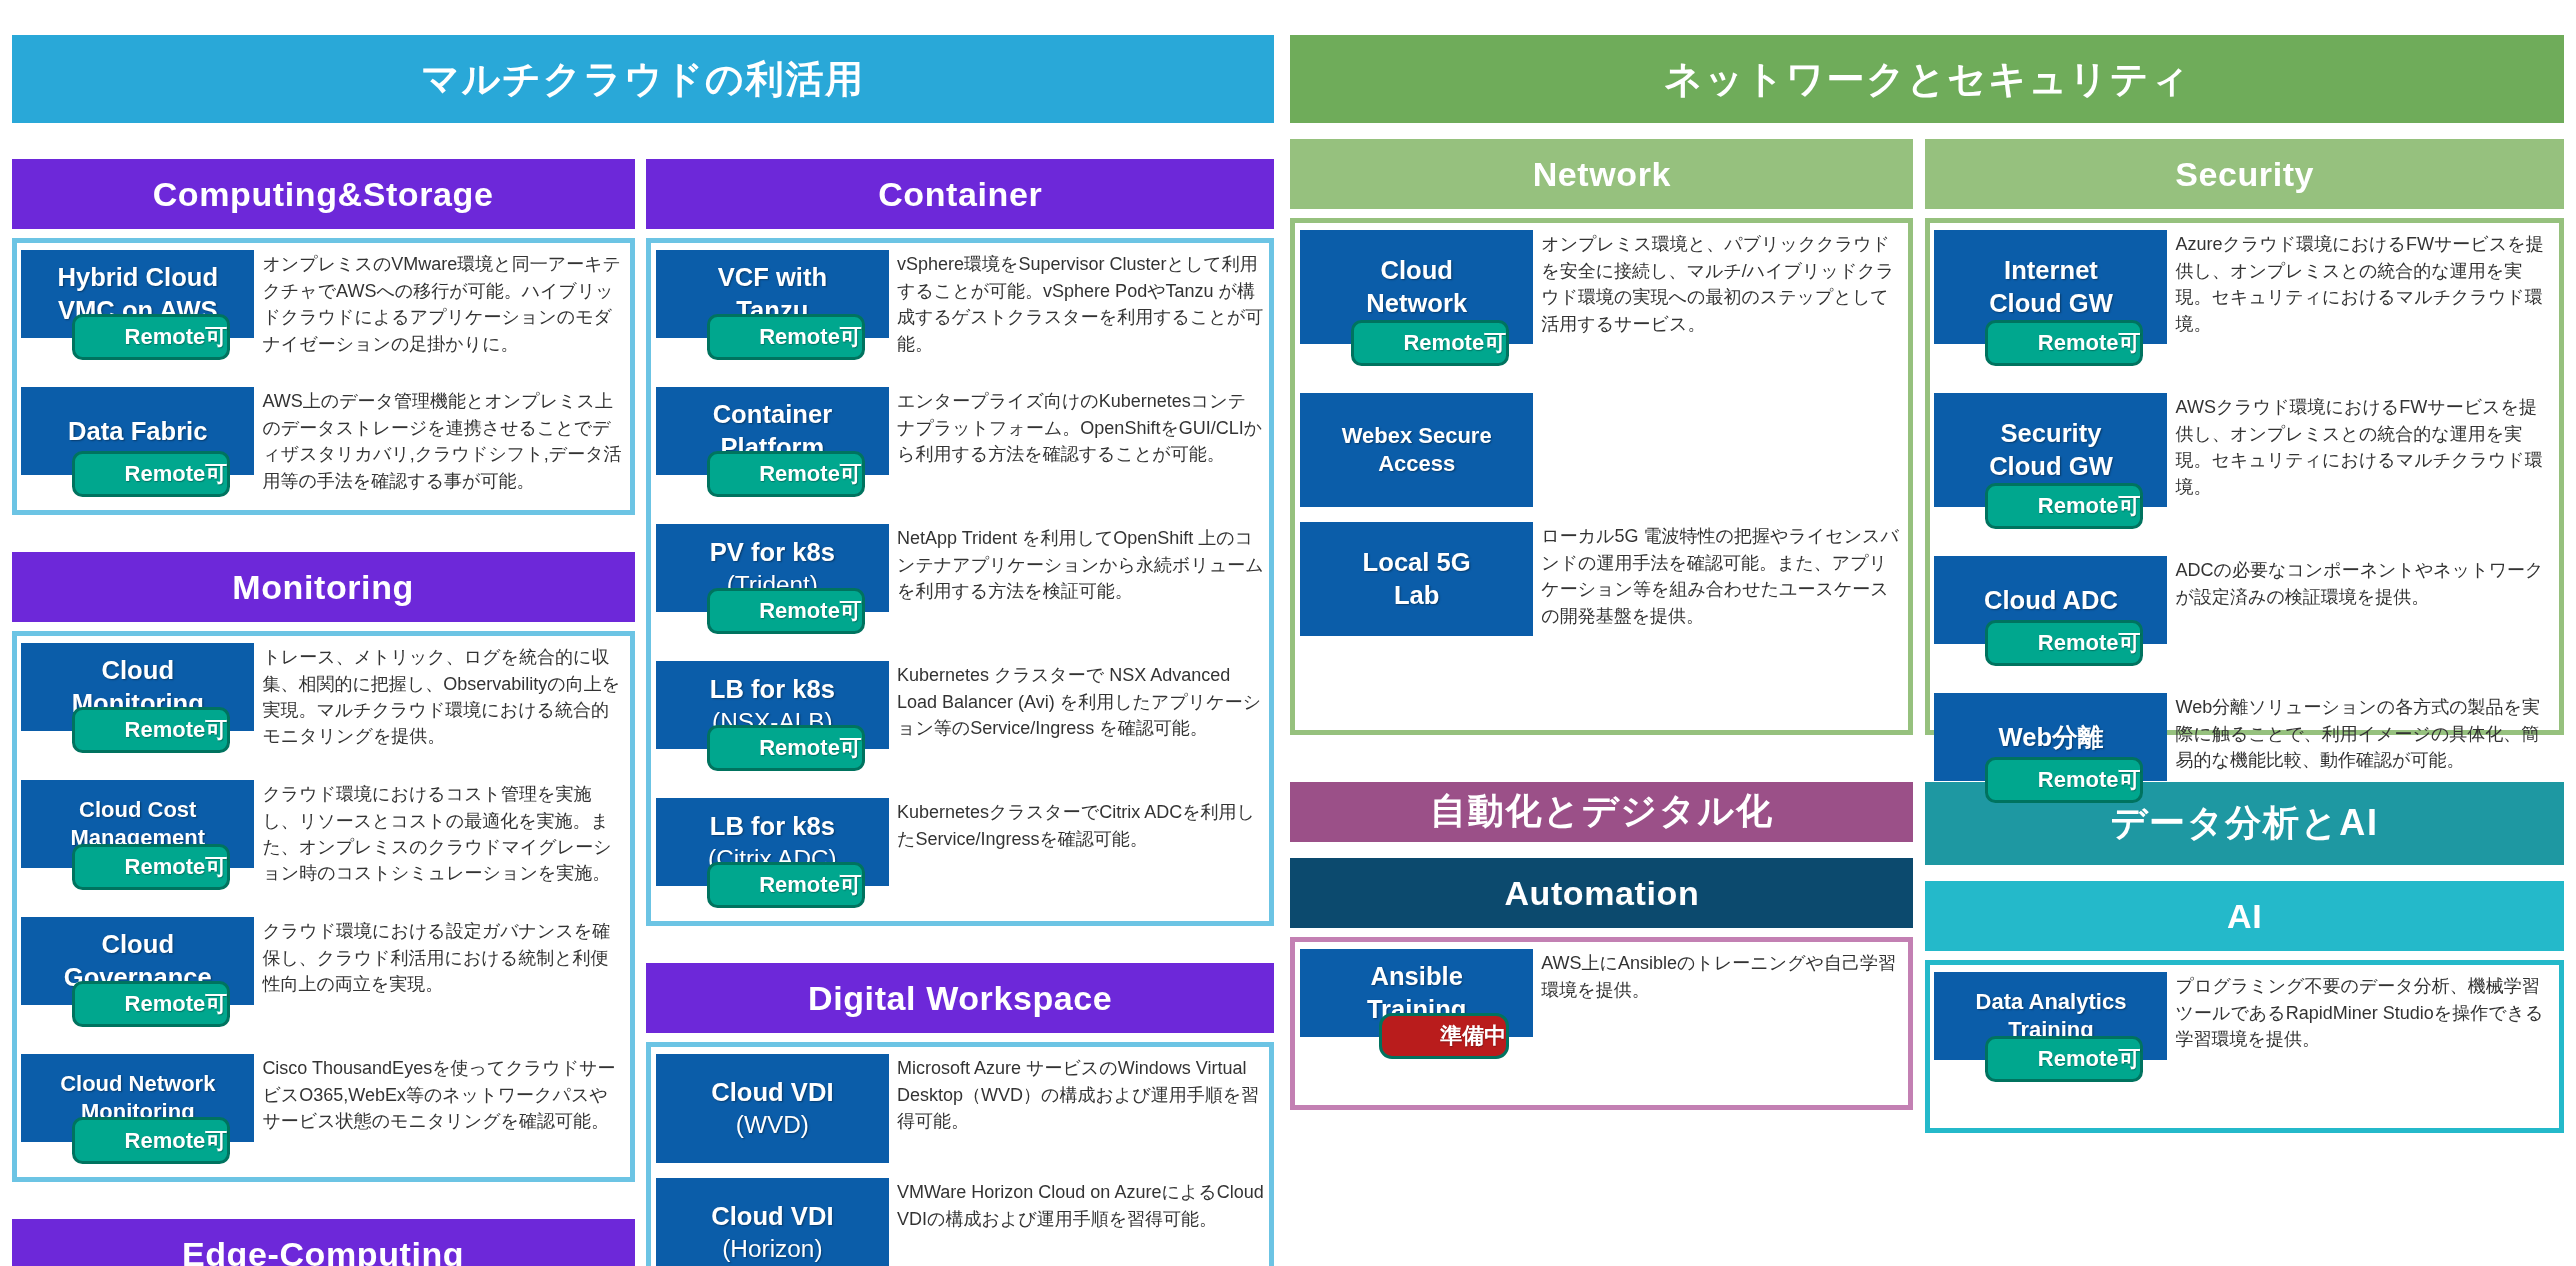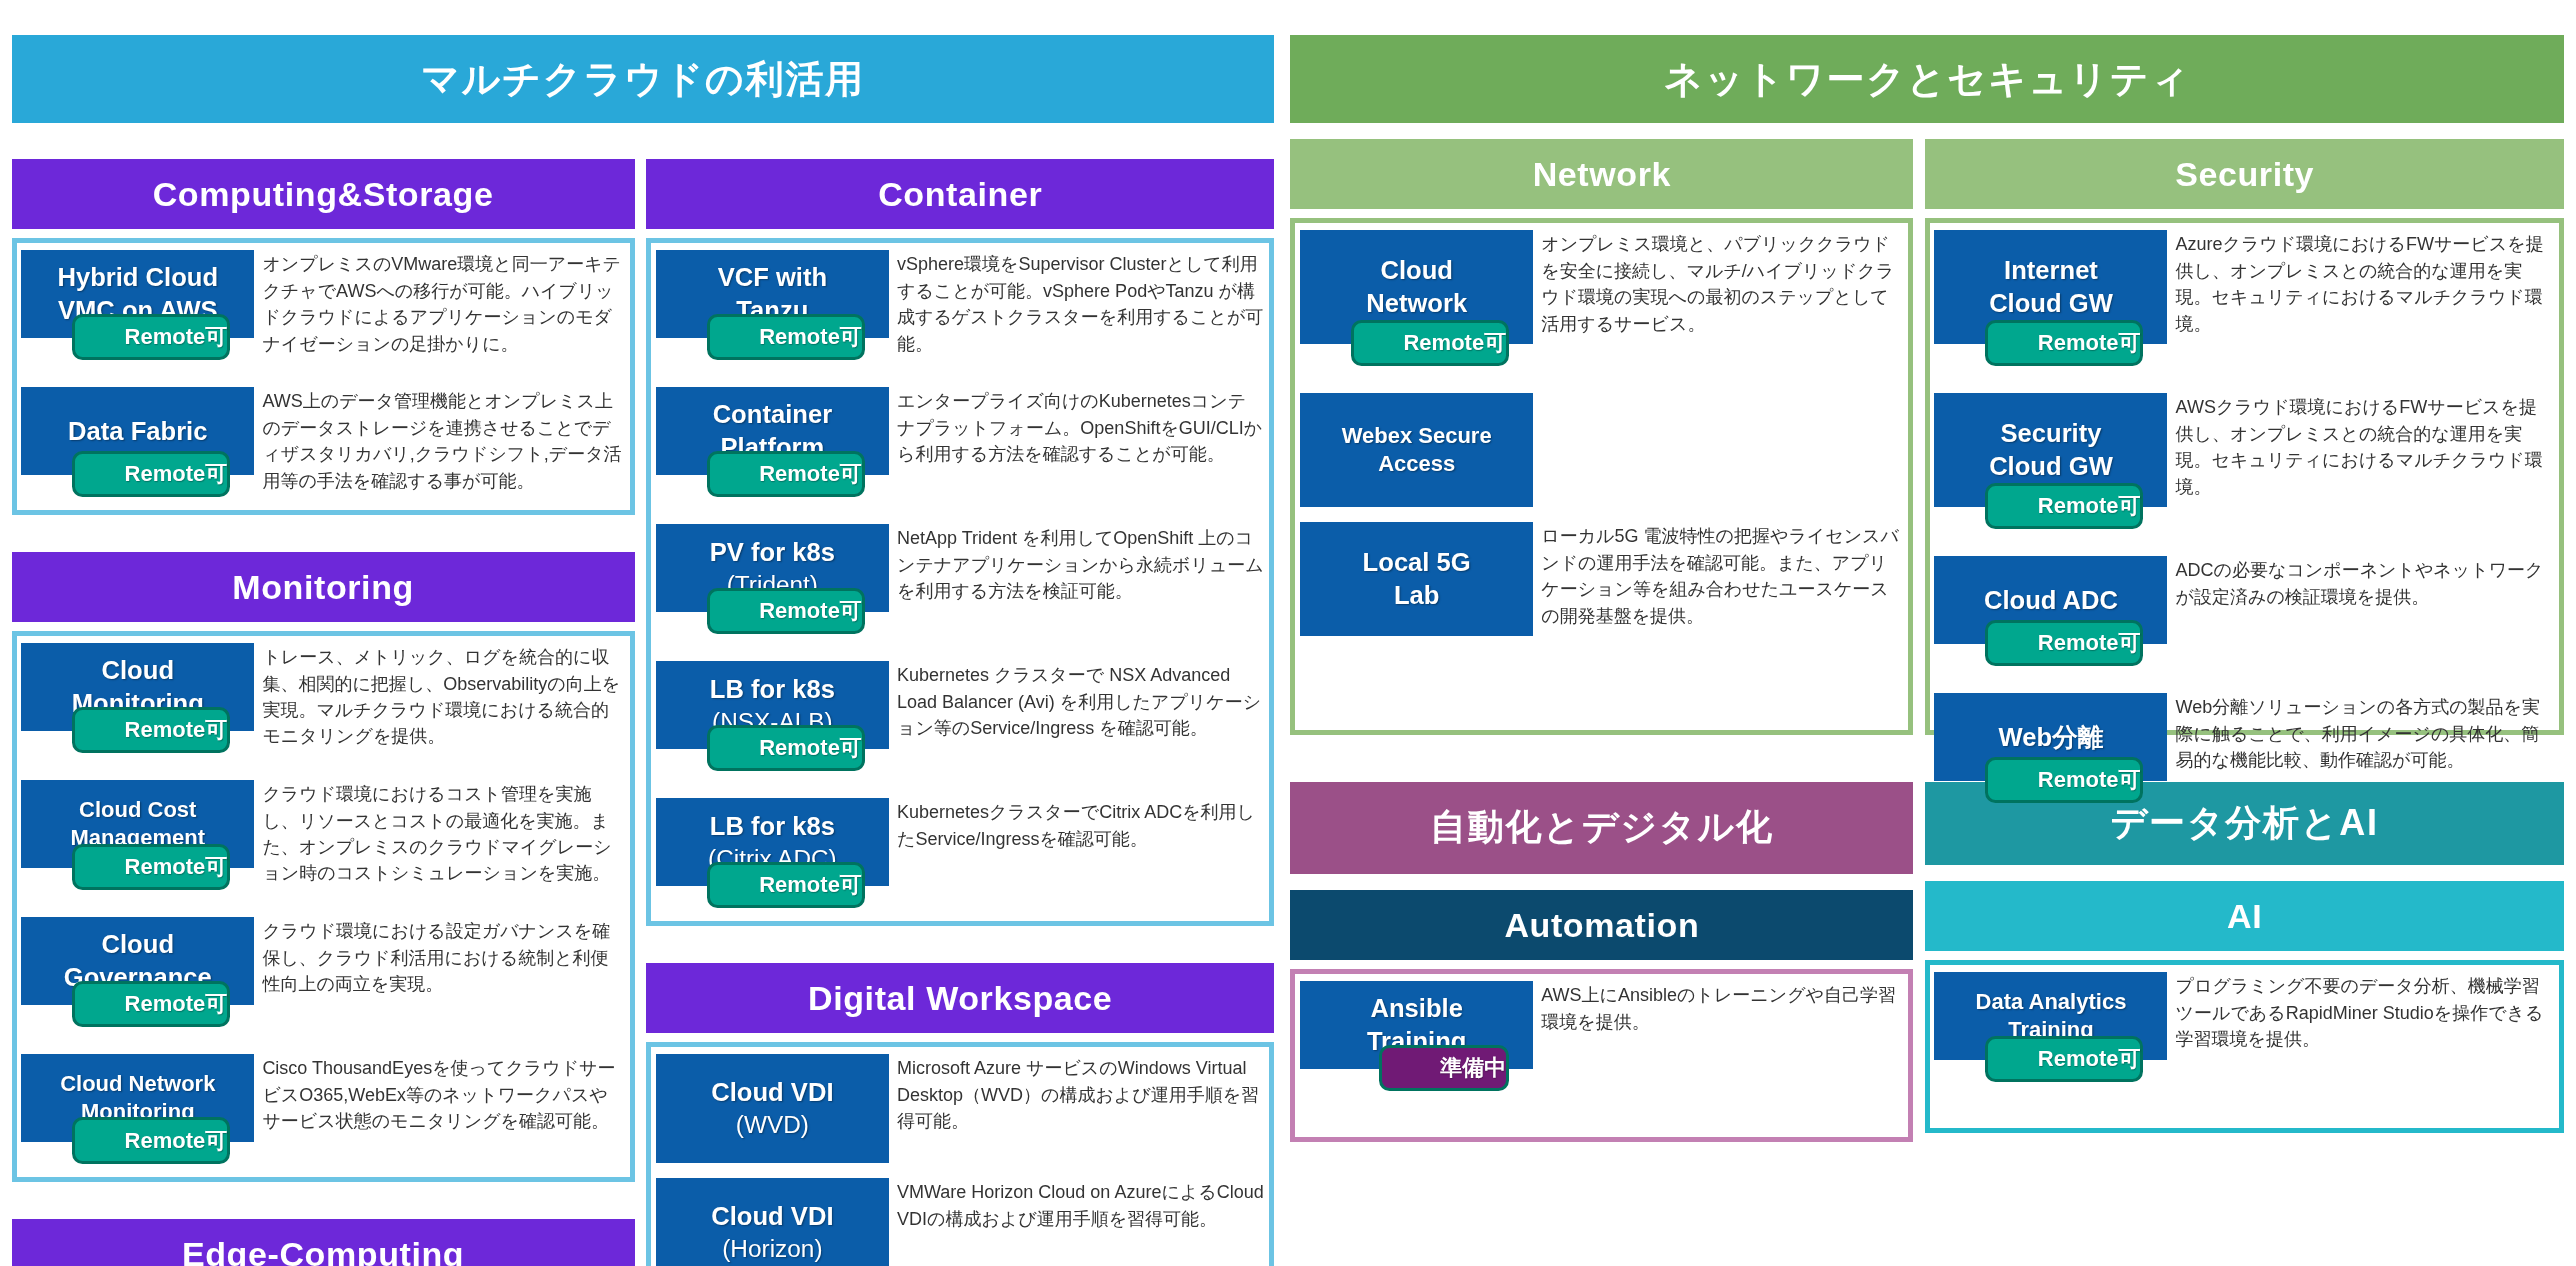--- a/index.html
+++ b/index.html
@@ -14,21 +14,21 @@
   .half.left { width:1263px; }
   .half.right { width:1274px; }
 
   .main-header {
     height:88px; display:flex; align-items:center; justify-content:center;
     color:#ffffff; font-size:38px; font-weight:bold; letter-spacing:1.7px;
     margin-bottom:16.3px; white-space:nowrap;
   }
   .main-header.blue   { background:#29A8D8; }
   .main-header.green  { background:#6FAC5A; }
-  .main-header.purple { background:#9B5088; height:92px; font-size:36px; }
+  .main-header.purple { background:#9B5088; height:60px; font-size:36px; }
   .main-header.teal   { background:#1E98A2; height:83px; font-size:36px; }
 
   .cols { display:flex; gap:11.6px; }
   .col { display:flex; flex-direction:column; }
   .w1070 { width:623px; }
   .w1080 { width:628px; }
   .w1100 { width:640px; }
 
   .section { margin-bottom:17.5px; }
   .section:last-child { margin-bottom:0; }
@@ -65,21 +65,21 @@
   .card-label.small { font-size:22px; }
   .card-label.tall  { min-height:114px; }
   .card-label.vdi   { min-height:109px; }
   .card-label .sub  { font-weight:normal; font-size:24.4px; }
   .badge {
     display:block; width:158px; margin:-24.4px 0 0 51px; position:relative; z-index:2;
     background:#00A78E; border:3.5px solid #00735F; border-radius:10.5px;
     color:#ffffff; font-size:22px; font-weight:bold; text-align:right;
     padding:5.2px 0; text-shadow:0.6px 0.6px 1.2px rgba(0,0,0,0.3);
   }
-  .badge.preparing { background:#701a75; width:130px; margin-left:79px; }
+  .badge.preparing { background:#b91c1c; width:130px; margin-left:79px;border-radius:13px; }
   .card-desc {
     flex:1; font-size:18px; line-height:1.47; color:#333333; padding-top:1.2px;
   }
   .bottom-band { margin-top:47px; }
 </style>
 </head>
 <body>
 
 <div class="page">
 

